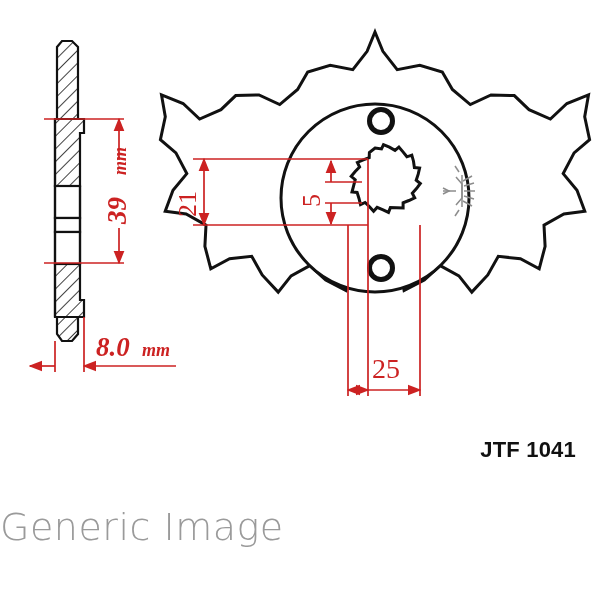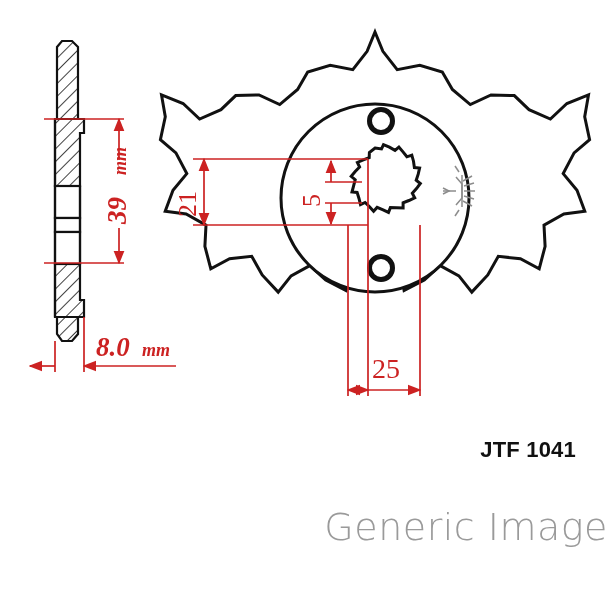--- a/index.html
+++ b/index.html
@@ -35,21 +35,21 @@
     letter-spacing: 0.2px;
     white-space: nowrap;
   }
   #chain-label { left: 40px; top: 437px; }
   #part-label  { right: 32px; top: 437px; text-align: center; }
   #watermark {
     position: absolute;
     left: 0;
     top: 505px;
     width: 608px;
-    text-align: right;
+    text-align: left;
     font-family: "DejaVu Sans", sans-serif;
     font-weight: 300;
     font-size: 38px;
     color: #9a9a9a;
     letter-spacing: 0.5px;
     white-space: nowrap;
   }
 </style>
 </head>
 <body>

